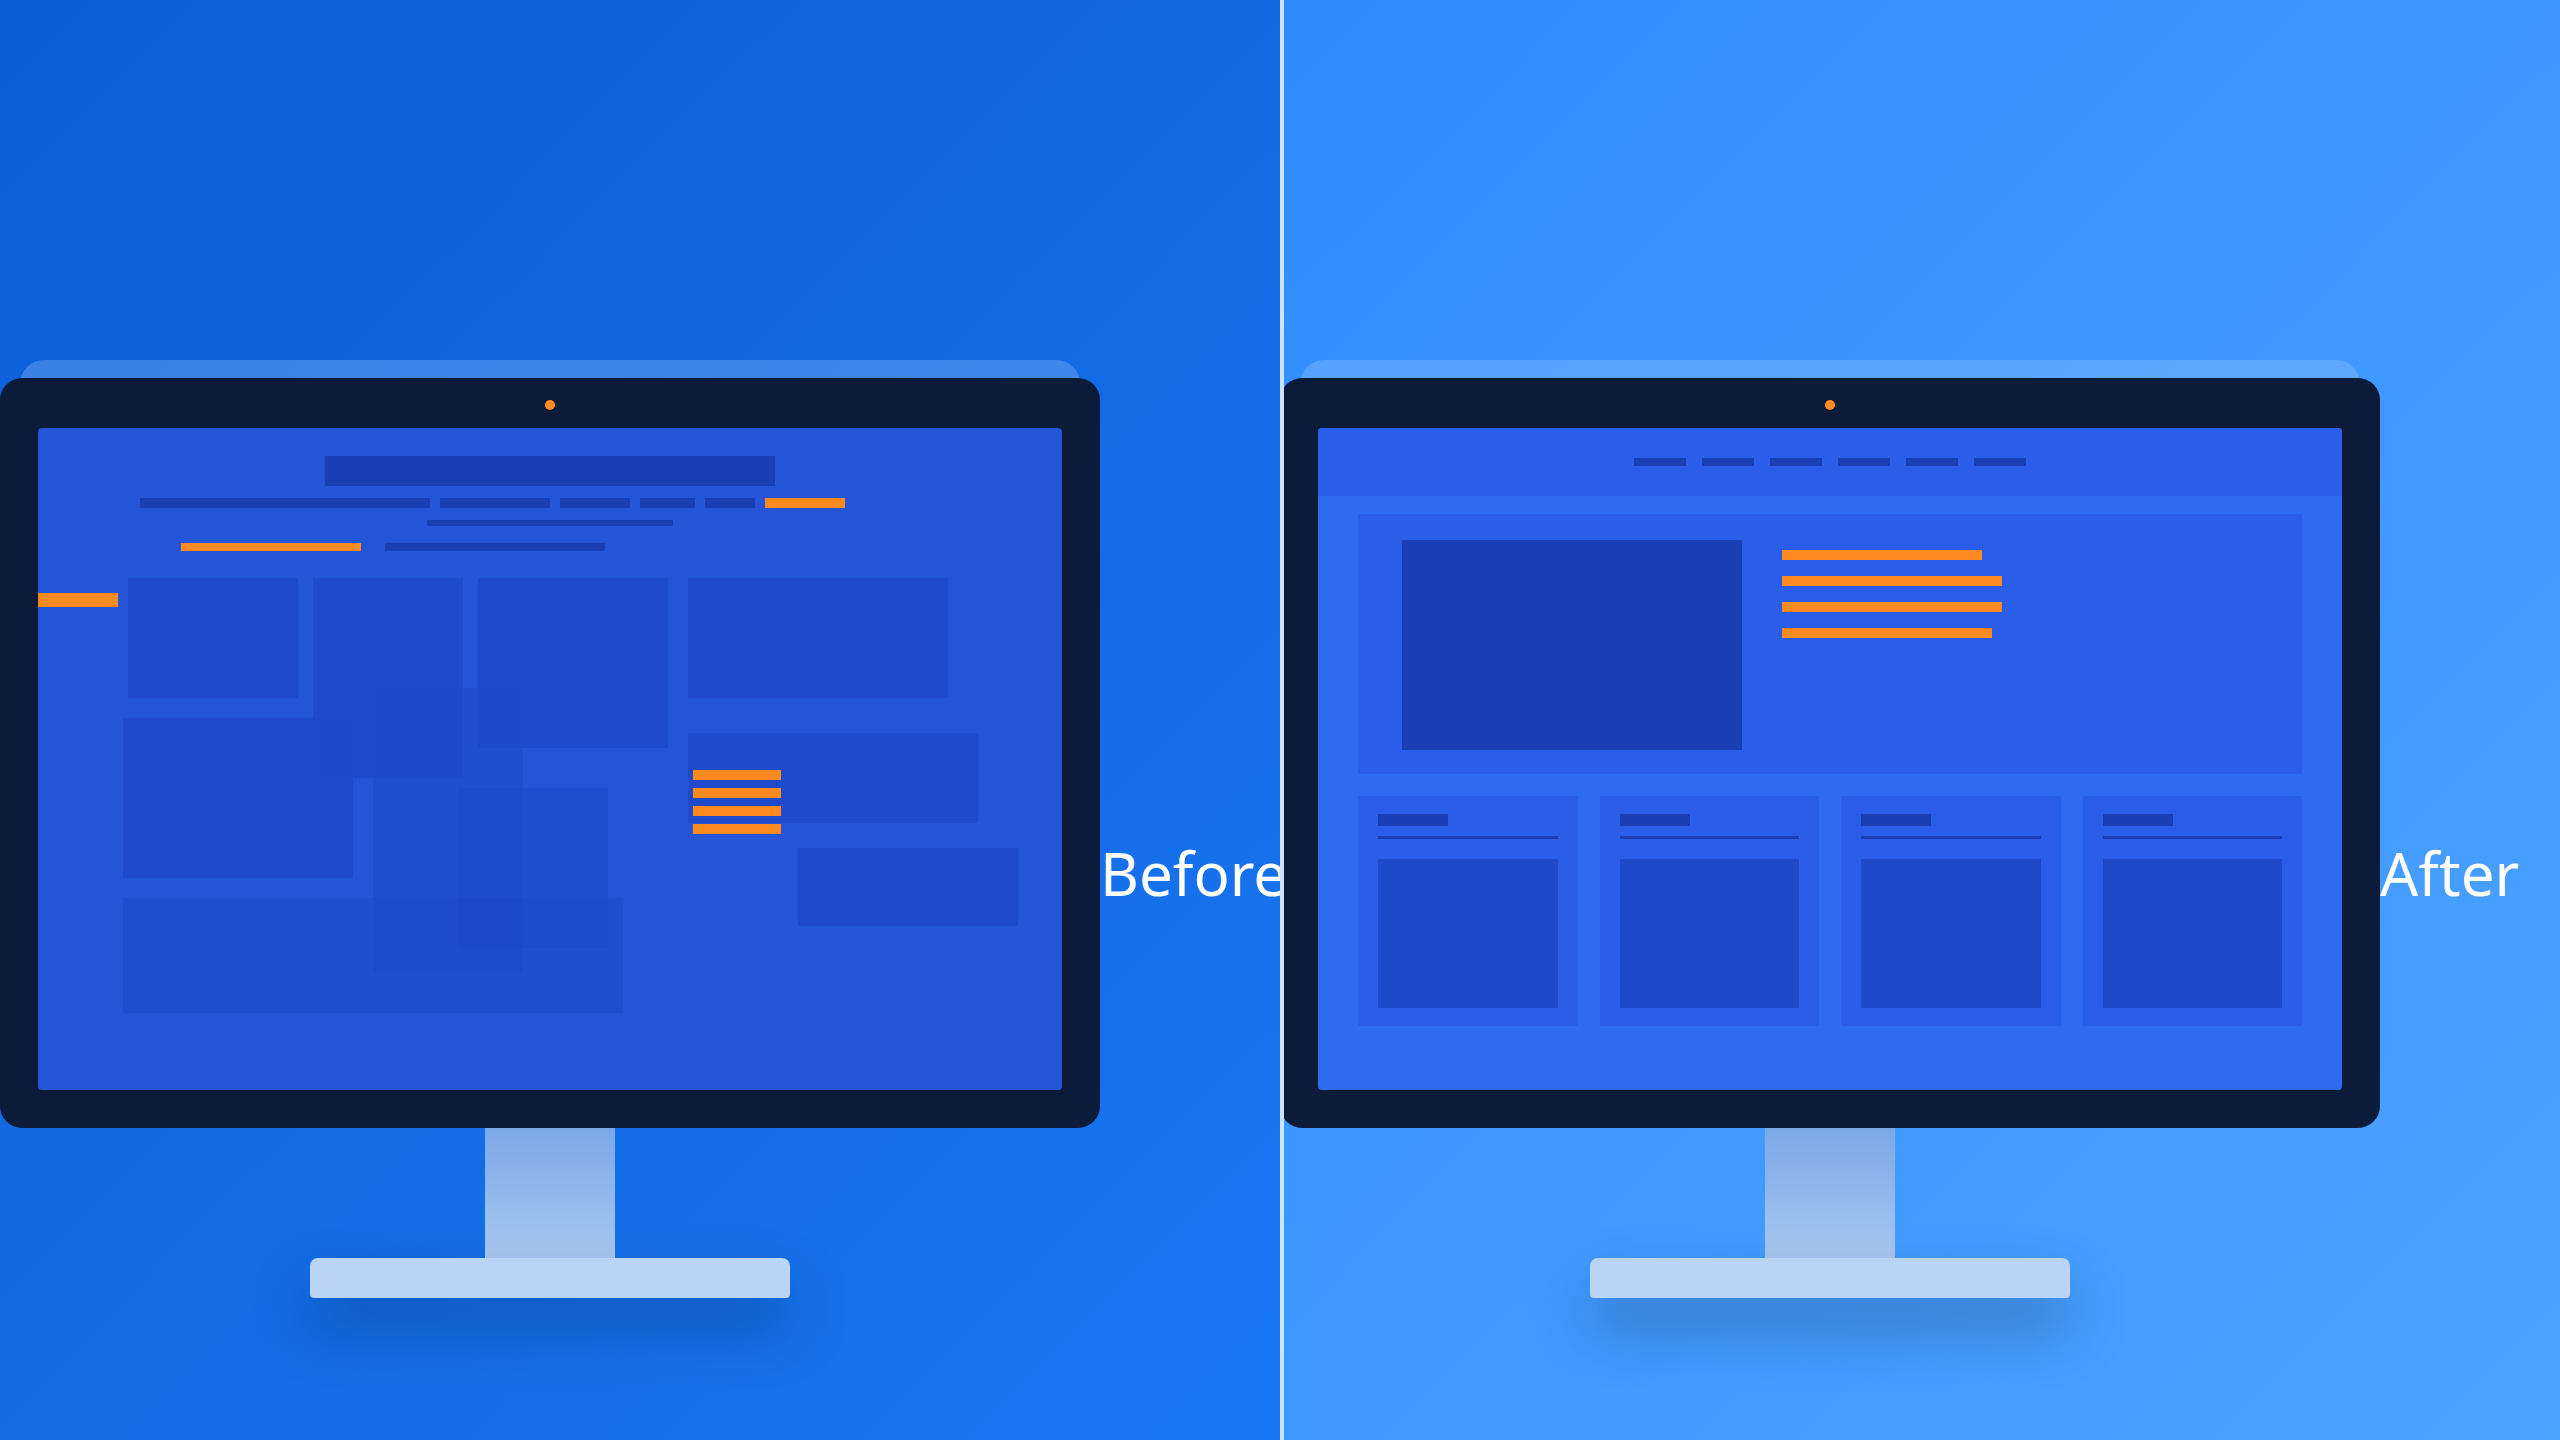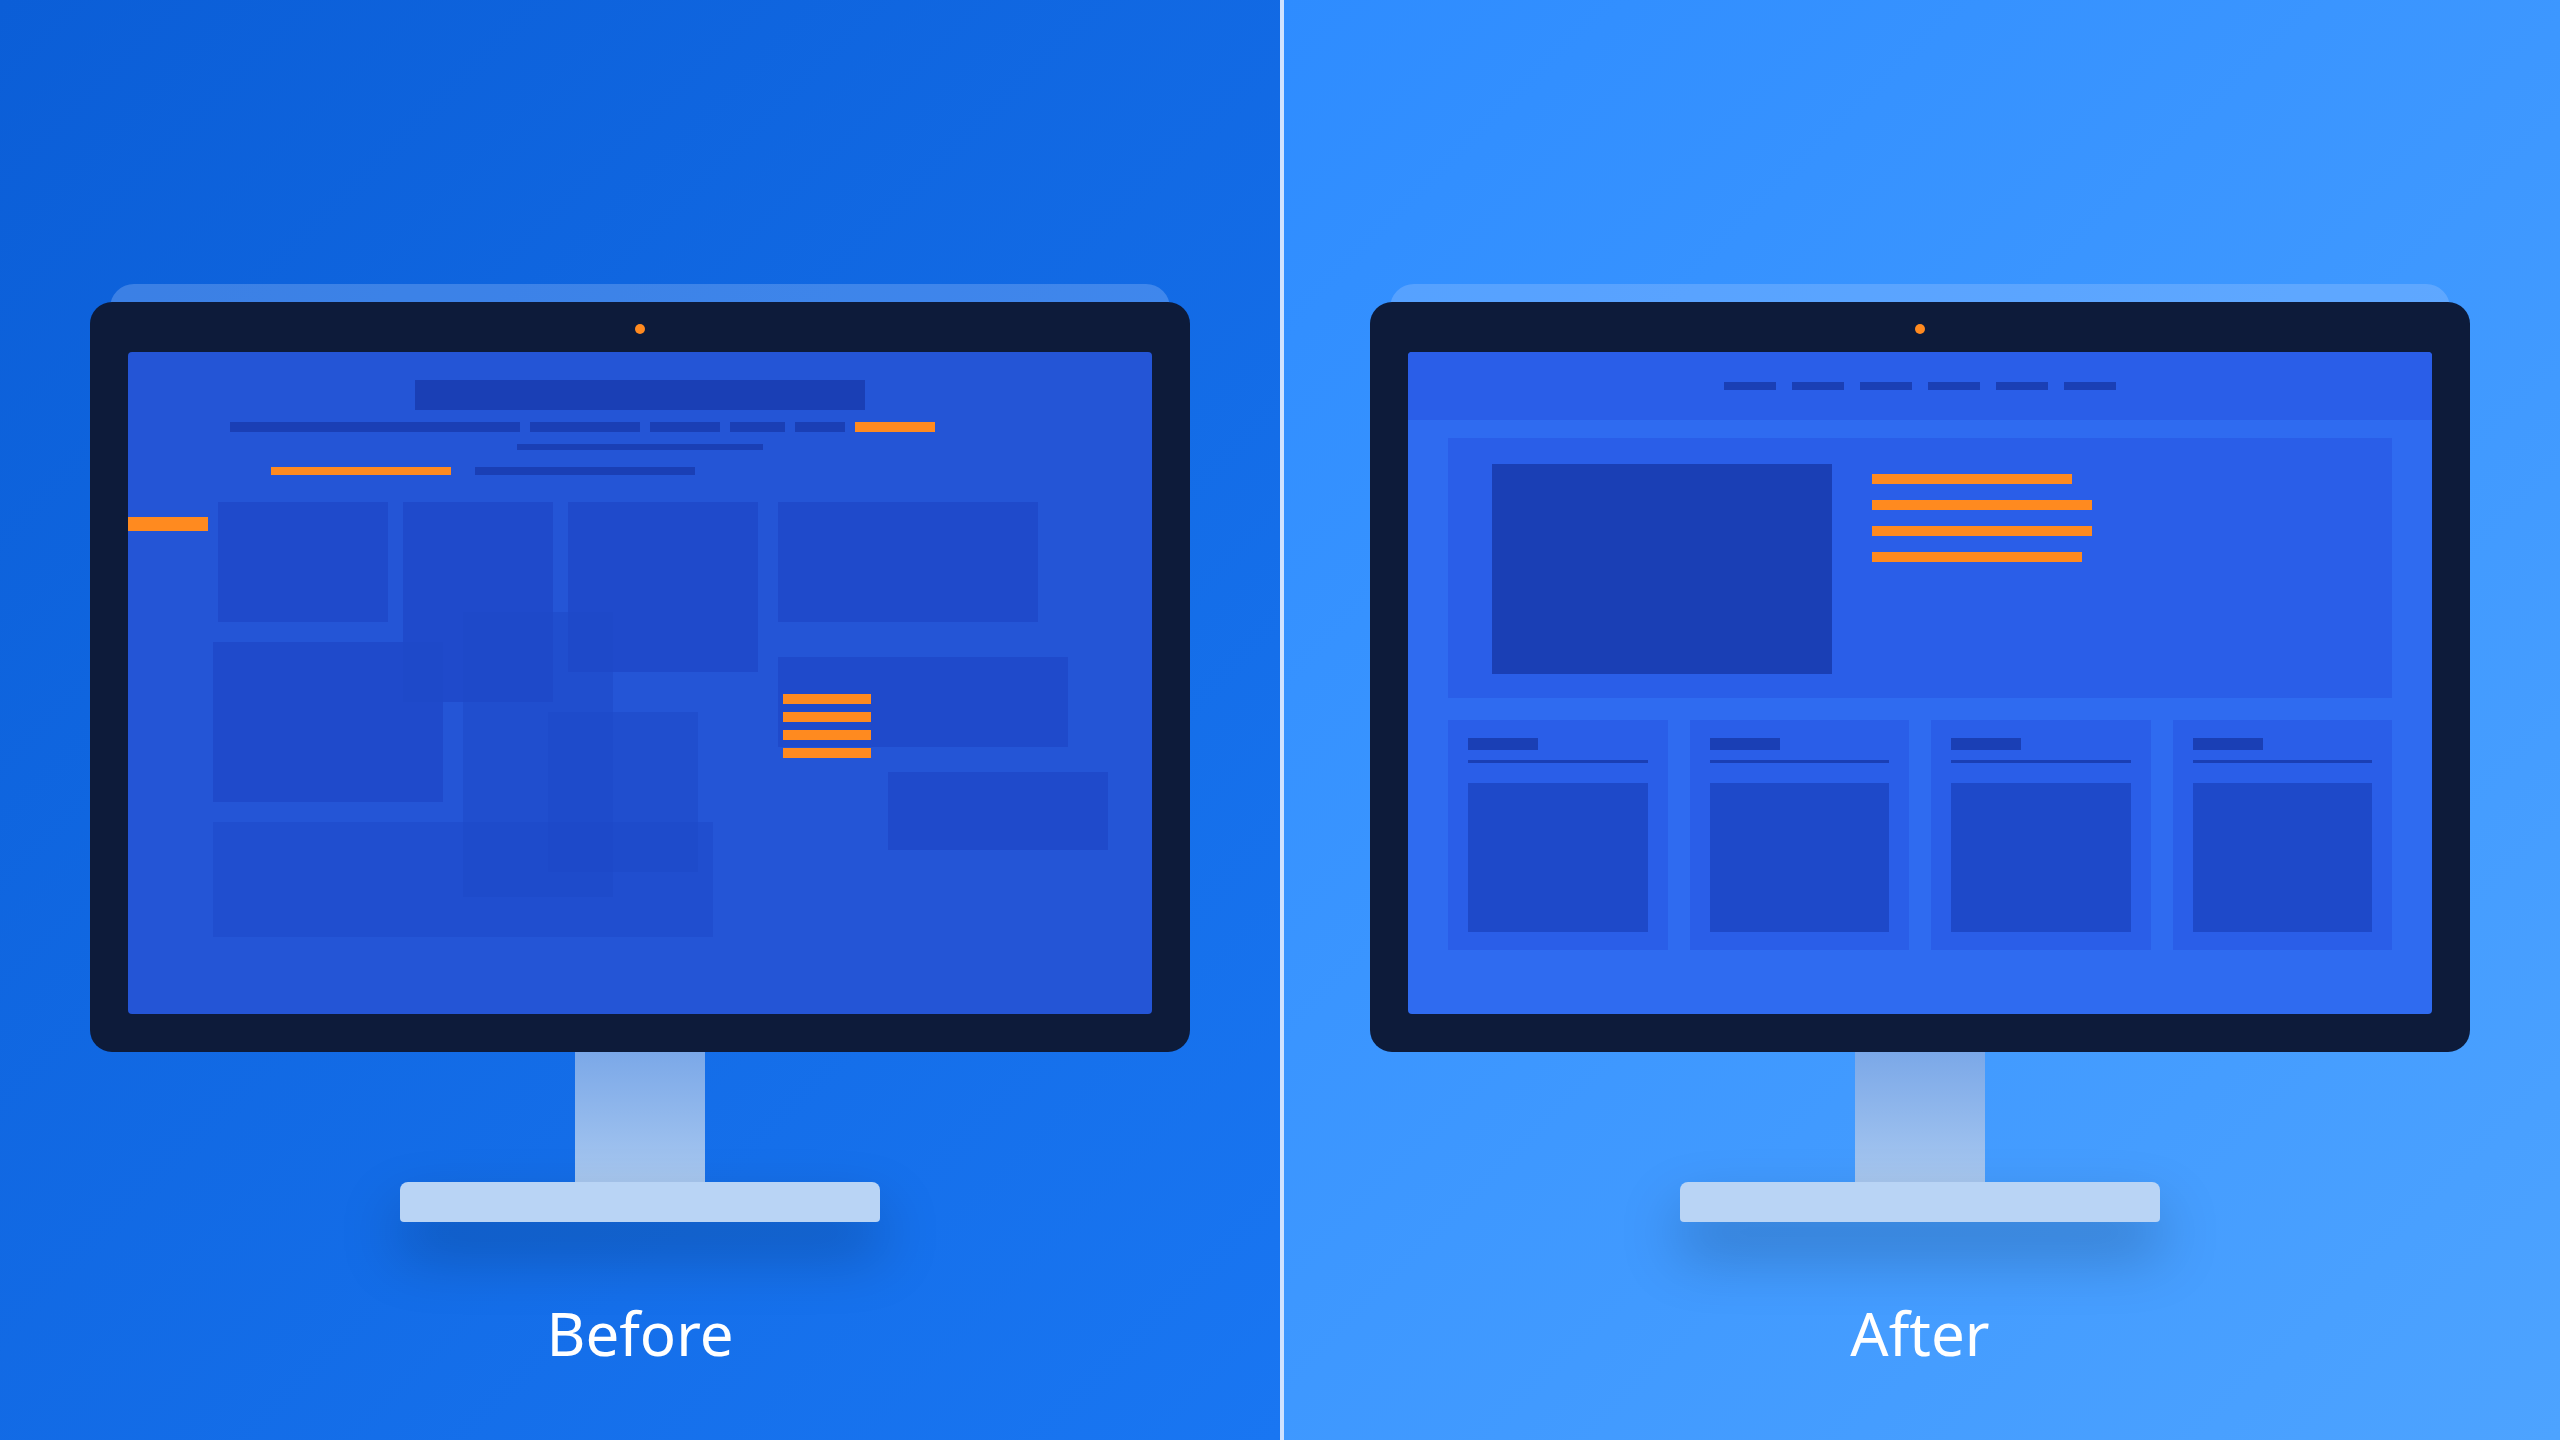--- a/index.html
+++ b/index.html
@@ -1,19 +1,19 @@
 <!DOCTYPE html>
 <html><head>
 <meta charset="utf-8">
 <style>
 *{margin:0;padding:0;box-sizing:border-box}
 body{width:2560px;height:1440px;overflow:hidden;font-family:system-ui,-apple-system,sans-serif;background:linear-gradient(120deg,#0d6efd 0%,#2e8cff 50%,#4da3ff 100%);position:relative}
 .bg-curve{position:absolute;left:-300px;top:-100px;width:900px;height:900px;border-radius:50%;background:radial-gradient(circle,rgba(255,255,255,0.04) 0%,rgba(255,255,255,0.02) 100%);opacity:0.6}
 .panels{display:flex;width:100%;height:100%}
-.panel{width:50%;height:100%;position:relative;display:flex;flex-direction:column;align-items:center;justify-content:center;padding-top:235px}
+.panel{width:50%;height:100%;position:relative;display:flex;flex-direction:row;align-items:center;justify-content:flex-start;padding-top:235px}
 .panel.left{background:linear-gradient(135deg,#0b5ed7 0%,#1976f2 100%)}
 .panel.right{background:linear-gradient(135deg,#2e8cff 0%,#4da3ff 100%)}
 .divider{position:absolute;left:50%;top:0;width:4px;height:100%;background:#cfe2ff;z-index:3}
 .monitor-wrap{position:relative;width:1100px}
 .monitor-back{position:absolute;top:-18px;left:20px;width:1060px;height:760px;background:rgba(180,210,255,0.28);border-radius:24px}
 .monitor-bezel{position:relative;width:1100px;height:750px;background:#0d1b3a;border-radius:22px;padding:50px 38px 38px;z-index:2}
 .camera{position:absolute;top:22px;left:50%;transform:translateX(-50%);width:10px;height:10px;border-radius:50%;background:#ff8a1f}
 .screen{width:100%;height:100%;border-radius:4px;overflow:hidden;position:relative}
 .screen.before{background:#2455d6}
 .screen.after{background:#2f6bf0}

